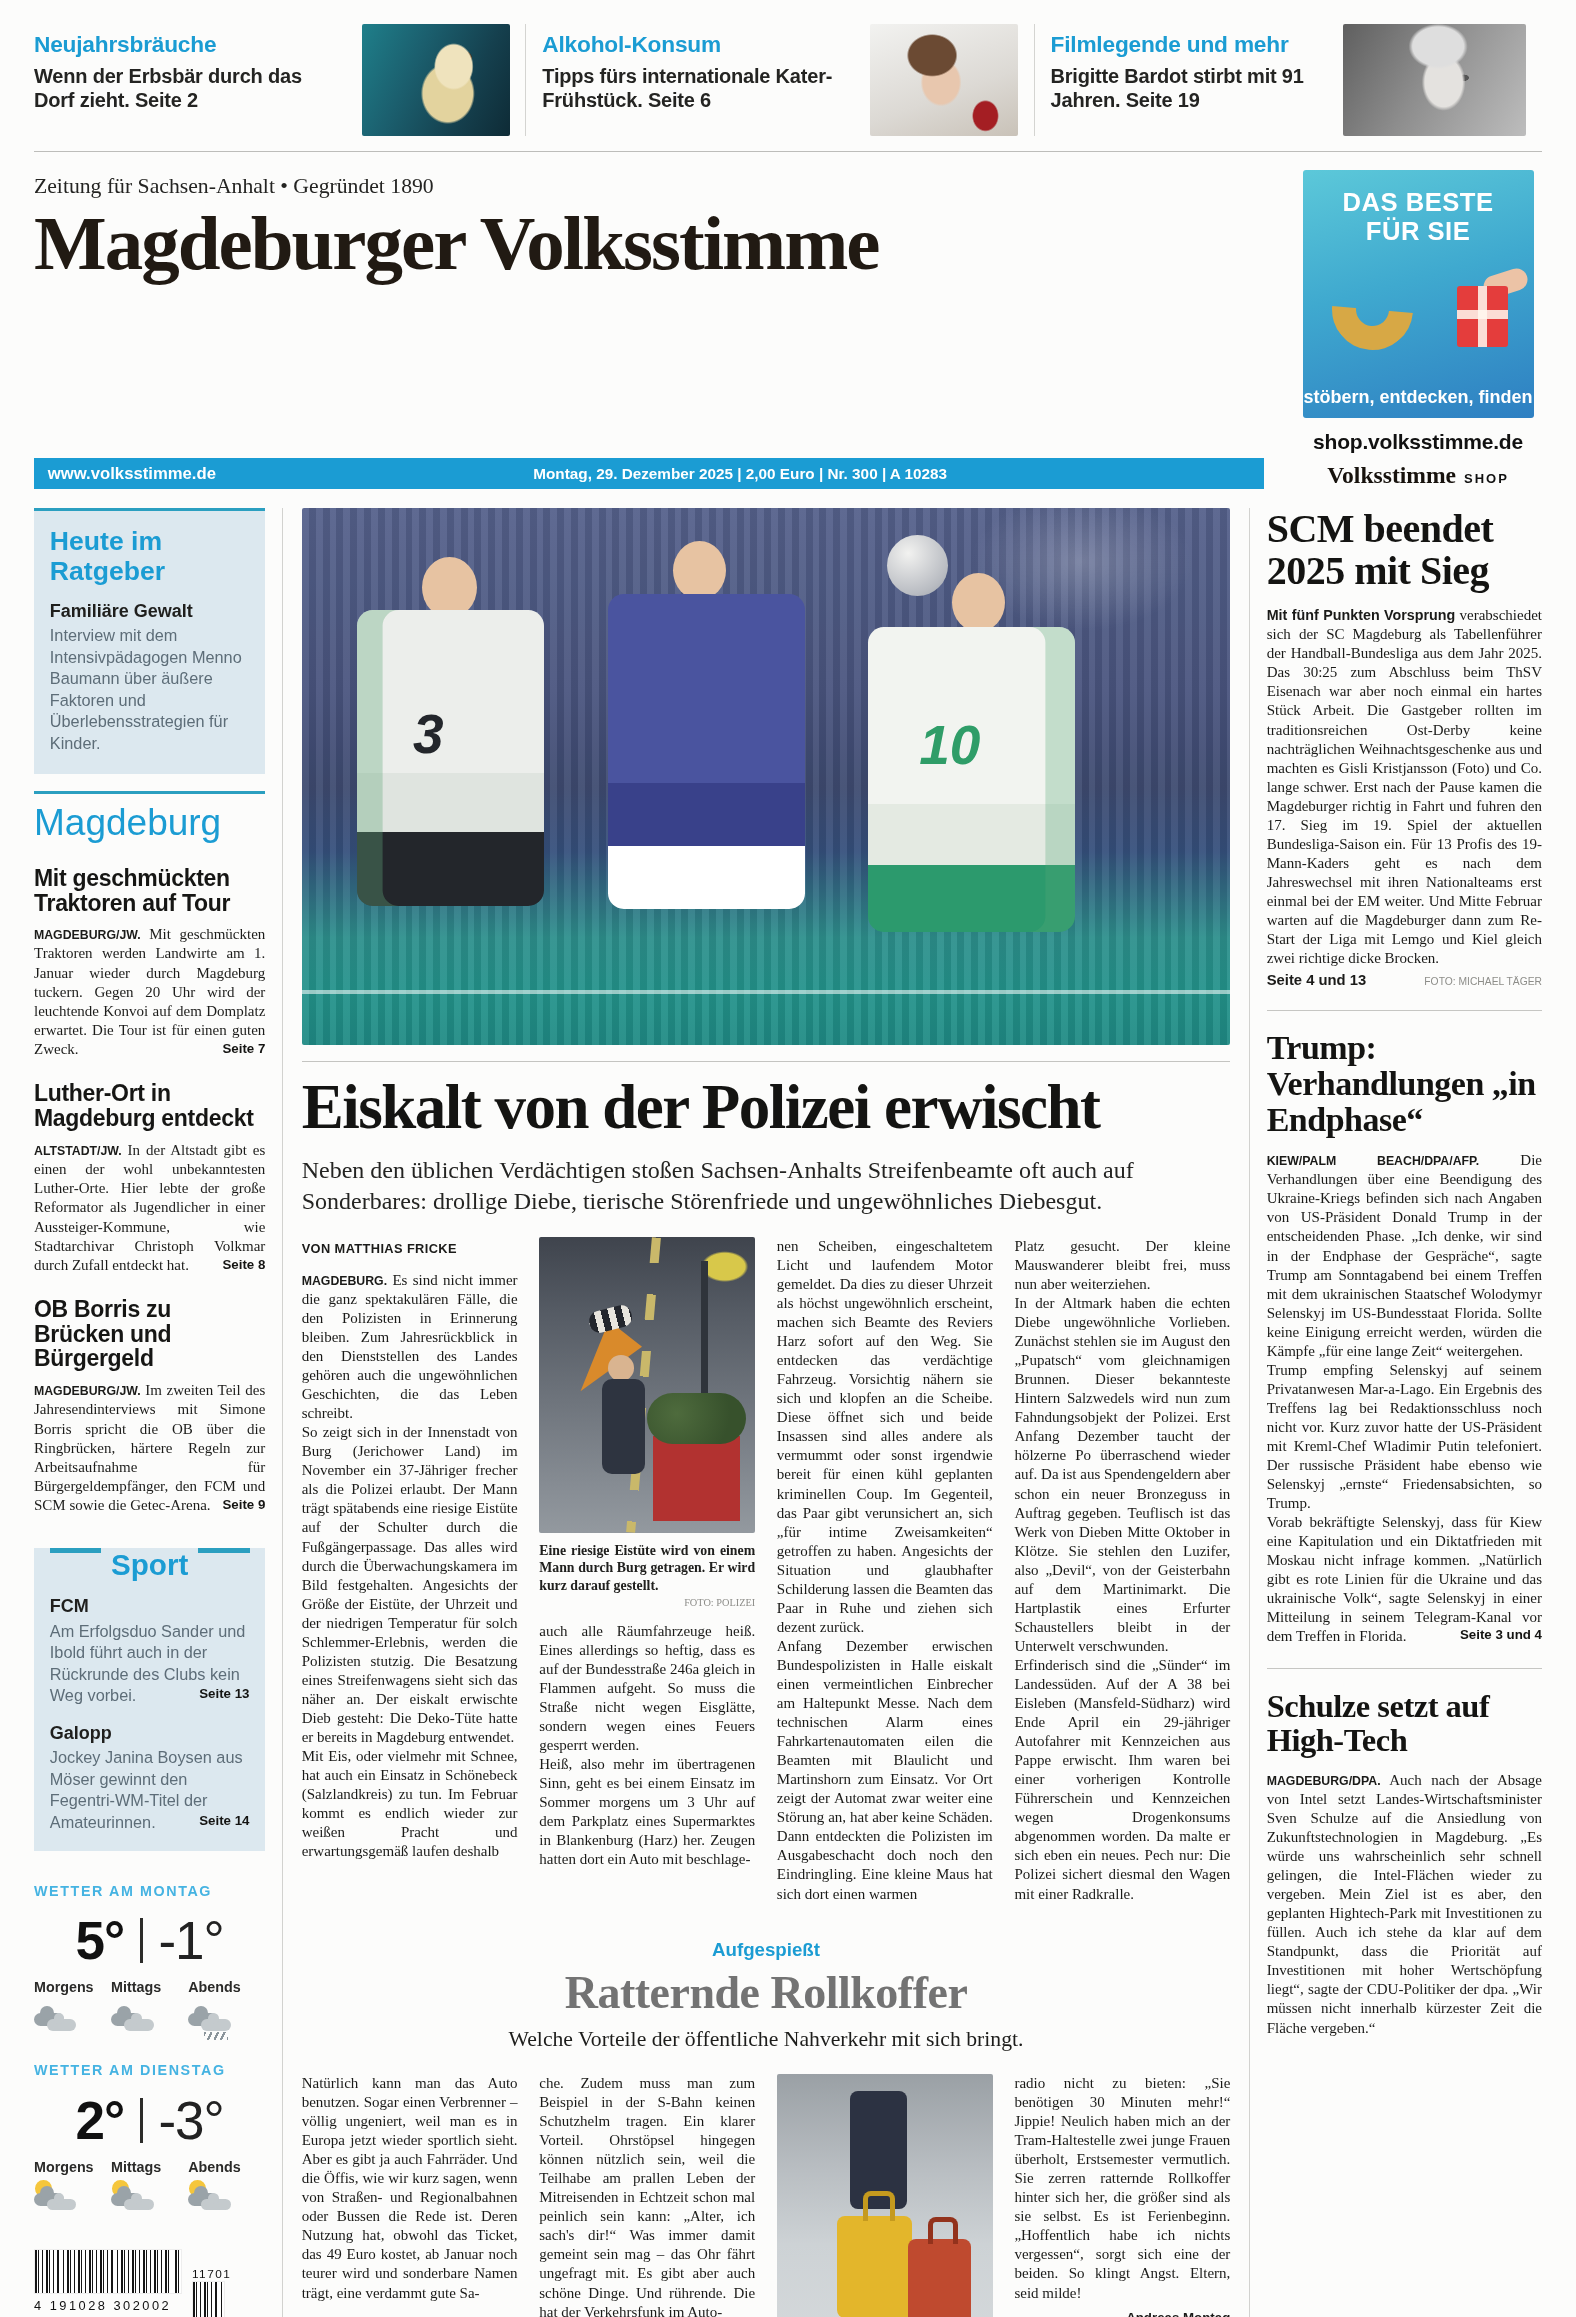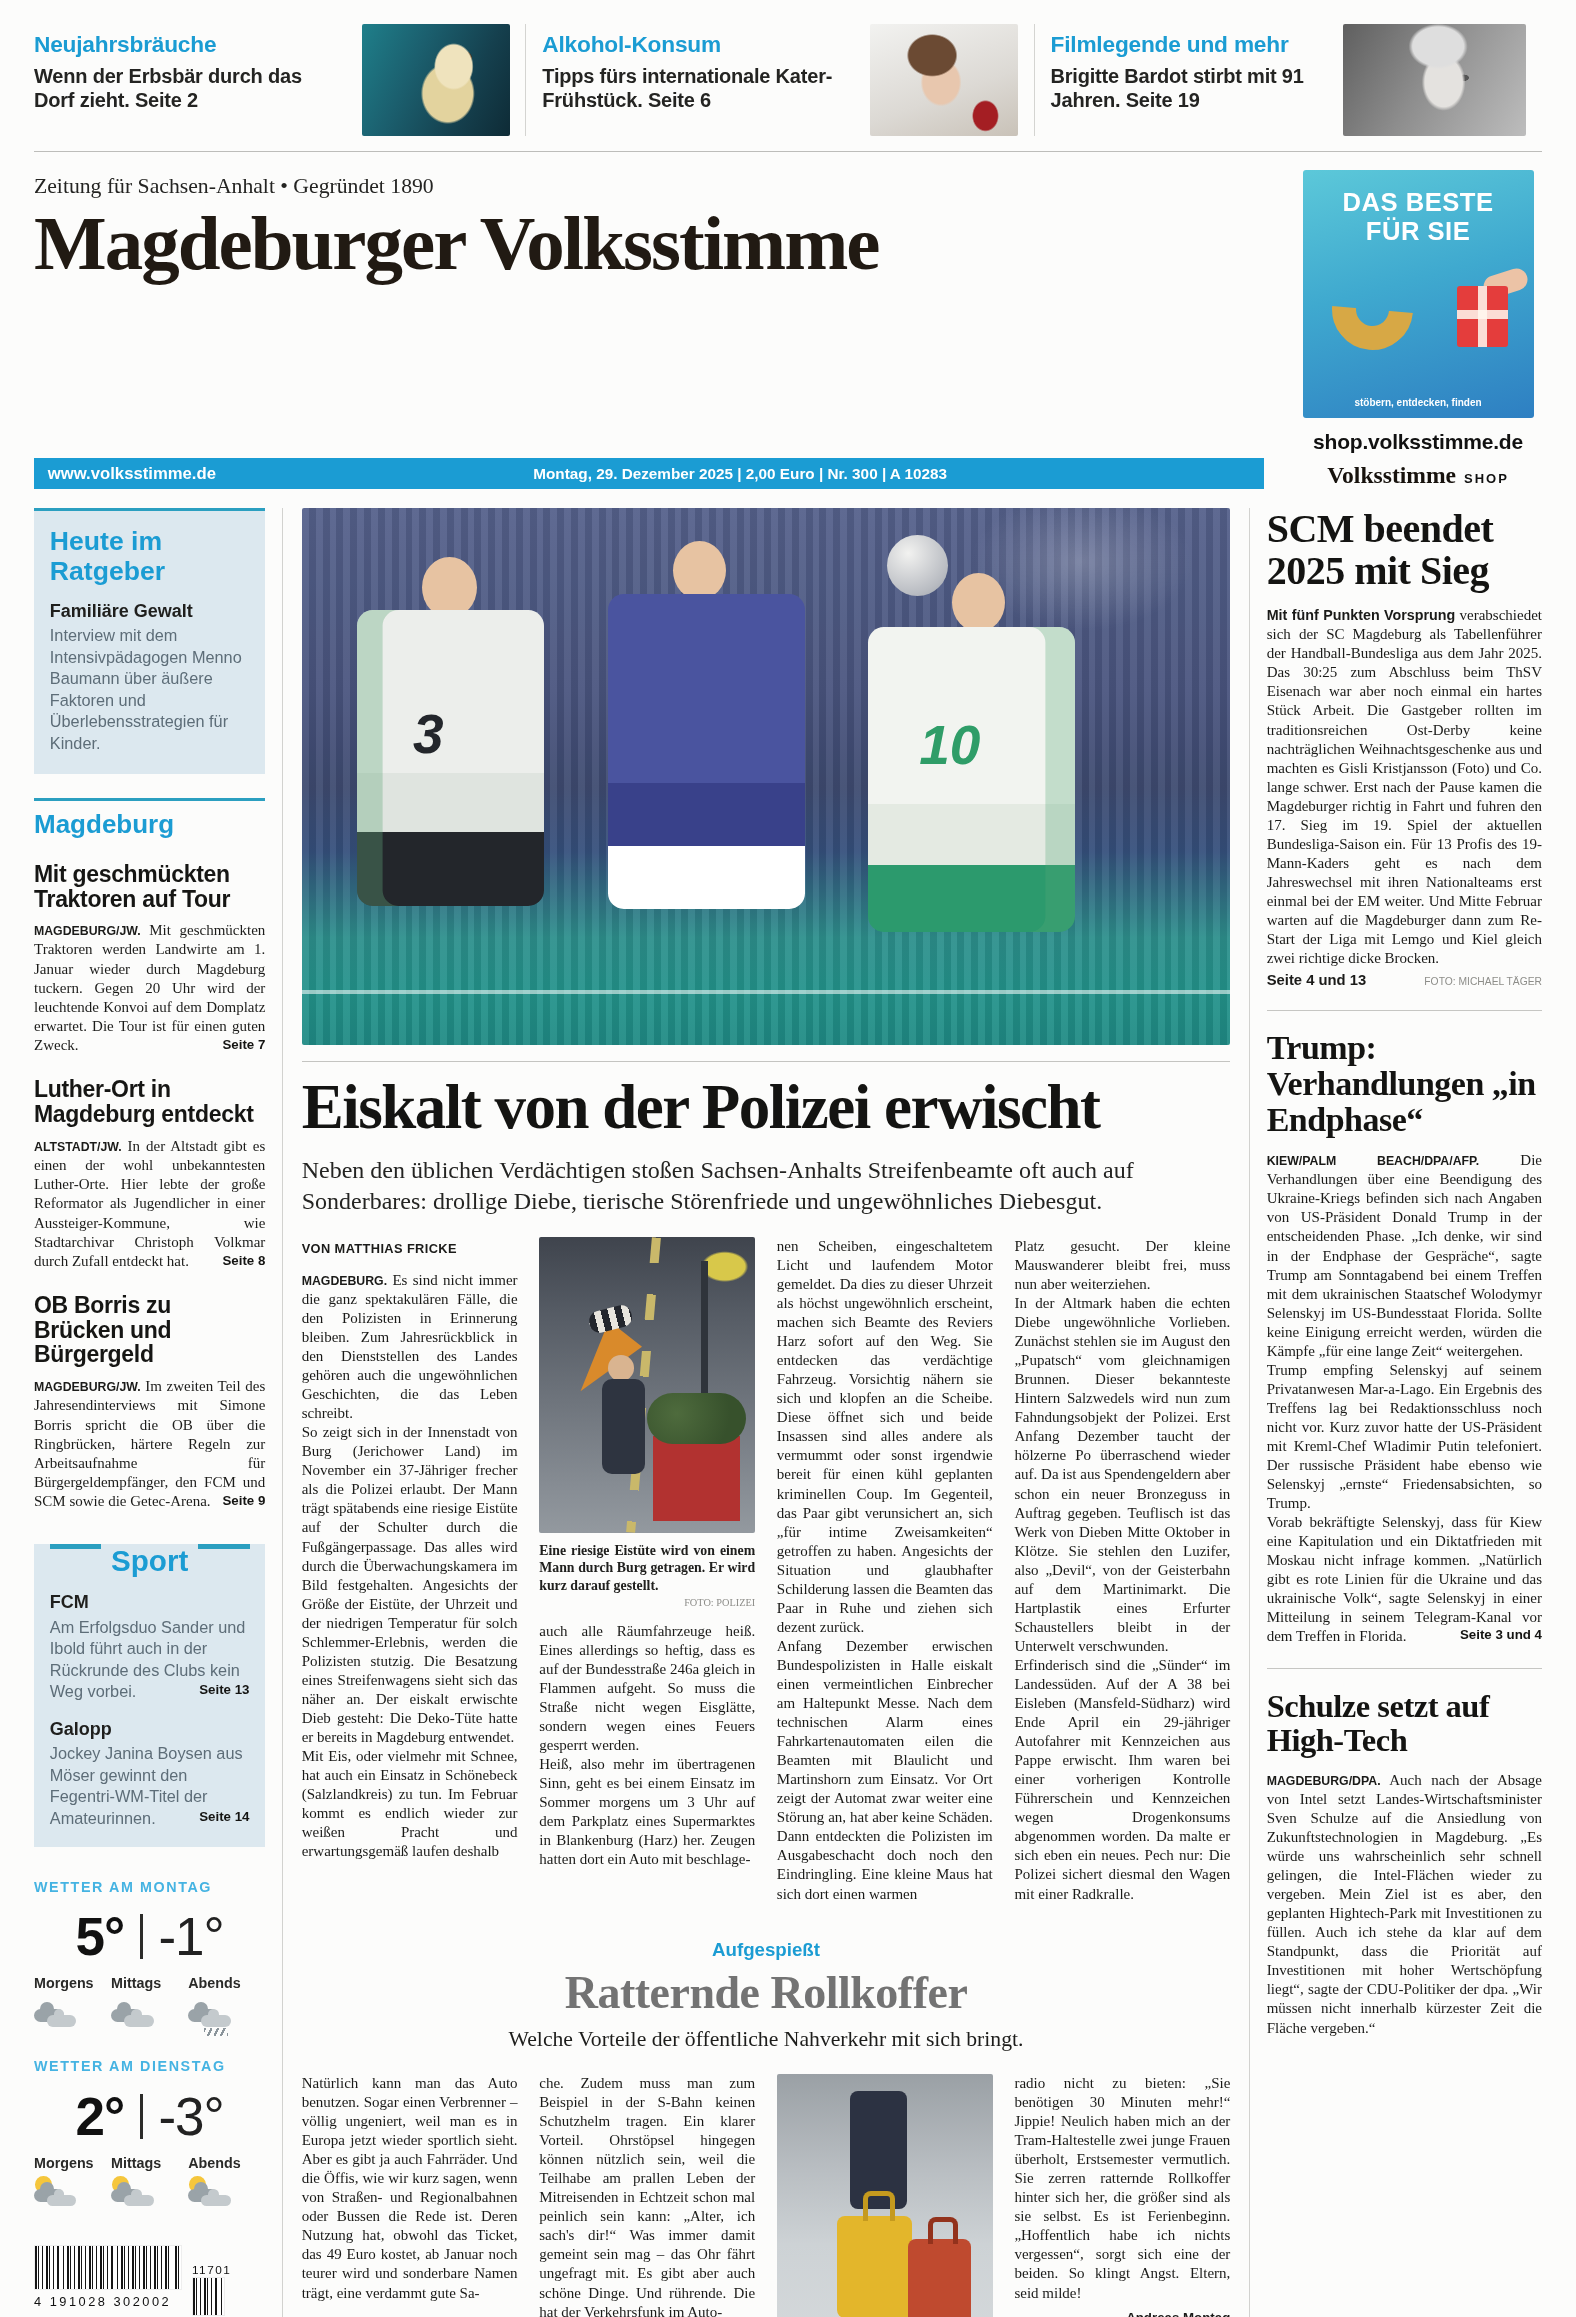--- a/index.html
+++ b/index.html
@@ -51,39 +51,39 @@
   .mast-right{width:248px;margin-left:29.6px;text-align:center;padding-top:13.8px}
   .ad-box{width:231px;height:248px;margin:0 auto;position:relative;border-radius:3px;color:#fff;
      background:linear-gradient(165deg,#5cc8d9 0%,#3fa9cf 45%,#2e7fc2 100%);padding-top:17.7px}
   .ad-line{font-weight:700;font-size:25.6px;letter-spacing:0.5px;line-height:1.15}
   .ad-arc{position:absolute;left:29.6px;top:99px;width:81px;height:81px;border-radius:50%;
      border:24.6px solid transparent;border-bottom-color:#d7a845;border-left-color:#d7a845;transform:rotate(-40deg)}
   .ad-gift{position:absolute;right:25.6px;top:116px;width:51px;height:61px;background:#e43d3c;border-radius:3px}
   .ad-gift::before{content:"";position:absolute;left:20.7px;top:0;width:9.9px;height:100%;background:#fff9f0;opacity:.85}
   .ad-gift::after{content:"";position:absolute;left:0;top:23.6px;width:100%;height:8.9px;background:#fff9f0;opacity:.85}
   .ad-hand{position:absolute;right:5.9px;top:102px;width:45px;height:21.7px;background:#ecc3a6;border-radius:11.8px;transform:rotate(-18deg)}
-  .ad-small{position:absolute;bottom:9.9px;left:0;width:100%;font-weight:700;font-size:10px}
+  .ad-small{position:absolute;bottom:9.9px;left:0;width:100%;font-weight:700;font-size:18px}
   .shop-url{font-weight:700;font-size:21px;color:#111;margin-top:11.8px;letter-spacing:-0.2px}
   .shop-brand{margin-top:7.9px;display:flex;justify-content:center;align-items:baseline;gap:7.9px}
   .shop-brand .vs{font-family:"Liberation Serif",serif;font-weight:700;font-size:23.6px;color:#17120d}
   .shop-brand .sh{font-weight:700;font-size:13px;letter-spacing:2px;color:#111}
 
   
   .content{display:flex;margin-top:19.7px;height:1852px}
   .vrule{width:1px;background:#d2d2cf;flex:none}
   .sidebar{width:248px;flex:none;padding-right:16.7px}
   .middle{flex:1;min-width:0;padding:0 18.7px}
   .rightcol{width:292px;flex:none;padding-left:16.7px}
 
   
   .box{background:var(--boxbg);border-top:3.9px solid var(--teal);padding:15.8px 15.8px 19.7px}
   .box-title{color:var(--cyan);font-size:26.6px;font-weight:700;line-height:1.1}
   .box-item-title{font-size:18px;font-weight:700;color:#1f1f1d;margin-top:14.8px}
   .box-item-text{font-size:16.3px;color:var(--graytext);line-height:1.32;margin-top:3.9px}
-  .section-head{border-top:3.9px solid var(--teal);margin-top:24px;padding-top:7.9px;color:var(--cyan);font-size:26px;font-weight:700}
+  .section-head{border-top:3.9px solid var(--teal);margin-top:17px;padding-top:7.9px;color:var(--cyan);font-size:37px;font-weight:400}
   .sb-art{margin-top:21.7px}
   .sb-headline{font-size:23px;font-weight:700;line-height:1.08;color:#161614;letter-spacing:-0.3px}
   .sb-body{font-family:"Liberation Serif",serif;font-size:15px;line-height:1.28;color:#1c1c1a;text-align:justify;margin-top:9.9px}
   .sb-lead{font-family:"Liberation Sans",sans-serif;font-weight:700;font-size:12.3px}
   .endref{font-family:"Liberation Sans",sans-serif;font-weight:700;font-size:13.3px;float:right;color:#141412}
   .sport-box{background:var(--boxbg);padding:0 15.8px 17.7px;margin-top:33px}
   .sport-head{display:flex;align-items:flex-start}
   .sport-head .line{flex:1;height:4.9px;background:var(--teal)}
   .sport-title{color:var(--cyan);font-size:29.6px;font-weight:700;padding:2px 9.9px 0;line-height:1}
   .sport-item{margin-top:15.8px}

